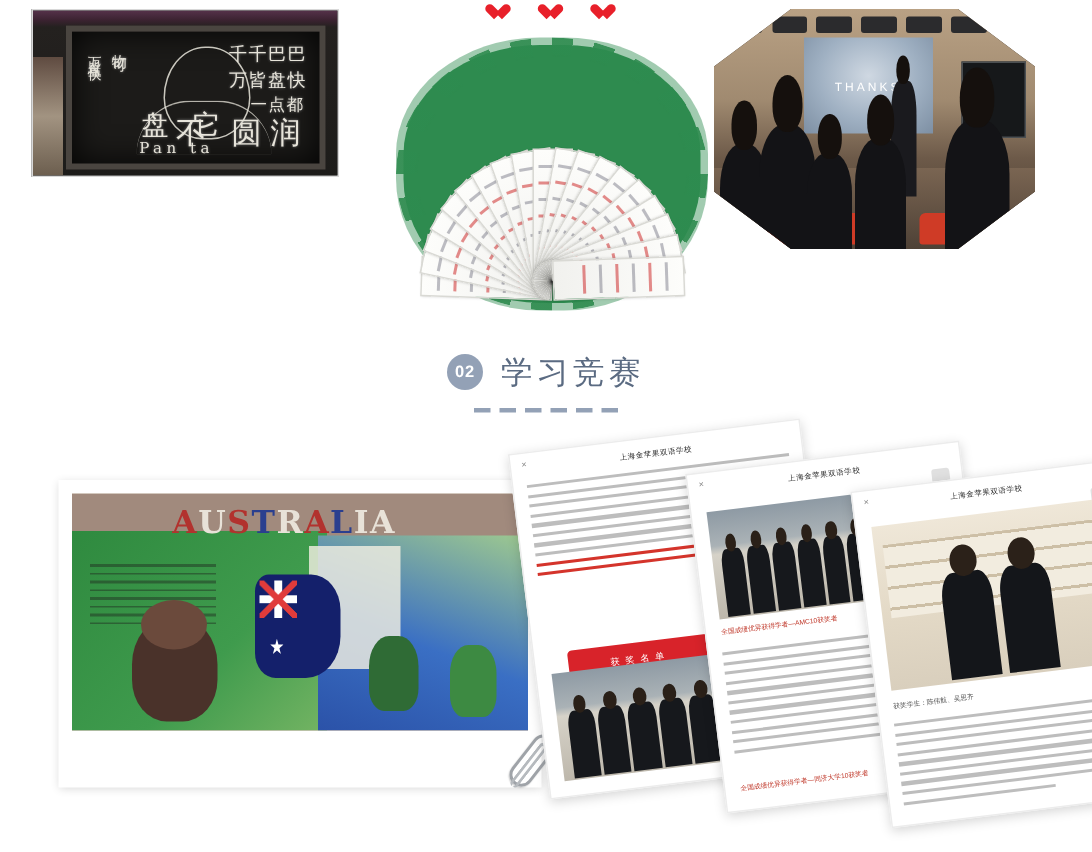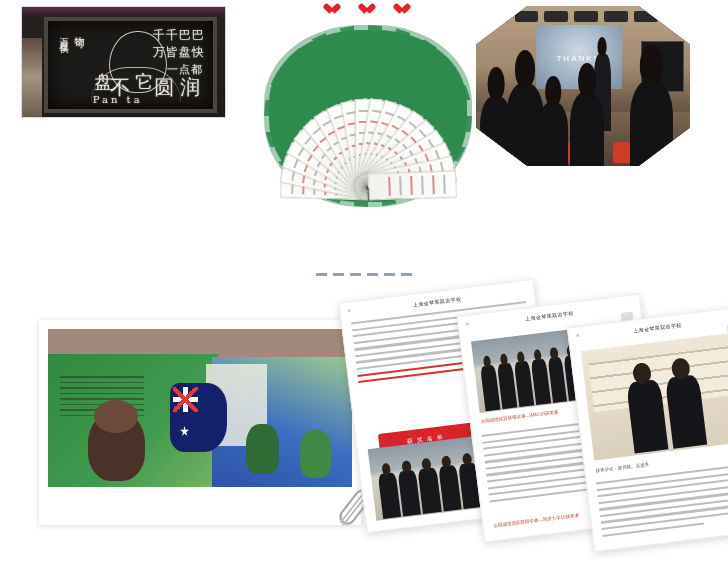--- a/index.html
+++ b/index.html
@@ -19,21 +19,21 @@
   }
   .bb-inner {
     position: absolute; inset: 0;
     background: linear-gradient(180deg,#55324a 0%, #3a2230 6%, #24211f 10%, #1d1c1a 100%);
   }
   .bb-frame {
     position: absolute; left: 11%; top: 9%; right: 4%; bottom: 4%;
     border: 4px solid #4a4540; background: #1c1b19;
     box-shadow: inset 0 0 22px rgba(0,0,0,.9);
   }
-  .bb-text { position: absolute; color: #e7e4da; font-family: Liberation Mono, monospace; line-height: 1; text-shadow: 0 0 2px rgba(255,255,255,.45); }
+  .bb-text { position: absolute; color: #e7e4da; font-family: Liberation Serif, serif; line-height: 1; text-shadow: 0 0 2px rgba(255,255,255,.45); }
   .bb-l1 { left: 6%; top: 12%; font-size: 9px; writing-mode: vertical-rl; letter-spacing: 2px; }
   .bb-l2 { left: 15%; top: 9%; font-size: 10px; writing-mode: vertical-rl; letter-spacing: 2px; }
   .bb-r1 { right: 5%; top: 10%; font-size: 12px; letter-spacing: 1px; }
   .bb-r2 { right: 5%; top: 30%; font-size: 12px; letter-spacing: 1px; }
   .bb-r3 { right: 6%; top: 50%; font-size: 11px; letter-spacing: 1px; }
   .bb-big { left: 28%; top: 60%; font-size: 18px; letter-spacing: 6px; }
   .bb-pan { left: 27%; top: 84%; font-size: 10px; font-family: "DejaVu Serif", serif; letter-spacing: 3px; }
   .bb-r4 { right: 4%; top: 66%; font-size: 20px; letter-spacing: 6px; text-align: center; }
   .bb-face {
     position: absolute; left: 37%; top: 12%; width: 58px; height: 62px;
@@ -438,37 +438,42 @@
         <div class="head"></div>
       </div>
     <div class="person" style="left:44%; width:16%; height:46%">
         <div class="head"></div>
       </div>
     <div class="person" style="left:72%; width:20%; height:54%">
         <div class="head"></div>
       </div>
   </div>
 
+  <div class="section-head">
+    <div class="badge">02</div>
+    <div class="section-title">学习竞赛</div>
+  </div>
   <div class="dashes" id="dashes"><span></span><span></span><span></span><span></span><span></span><span></span></div>
 
   <div class="poster-card">
     <div class="poster-img">
       <div class="pi-board"></div>
       <div class="pi-green"></div>
       <div class="pi-blue"></div>
       <div class="pi-lines">
         <i></i>
           <i></i>
           <i></i>
           <i></i>
           <i></i>
           <i></i>
           <i></i>
           <i></i>
       </div>
+      <div class="pi-title"><b>A</b><b>U</b><b>S</b><b>T</b><b>R</b><b>A</b><b>L</b><b>IA</b></div>
       <div class="pi-note"></div>
       <div class="pi-flag">
           <div class="pi-star"></div>
         </div>
       <div class="pi-koala"></div>
       <div class="pi-croc1"></div>
       <div class="pi-croc2"></div>
     </div>
   </div>
 

